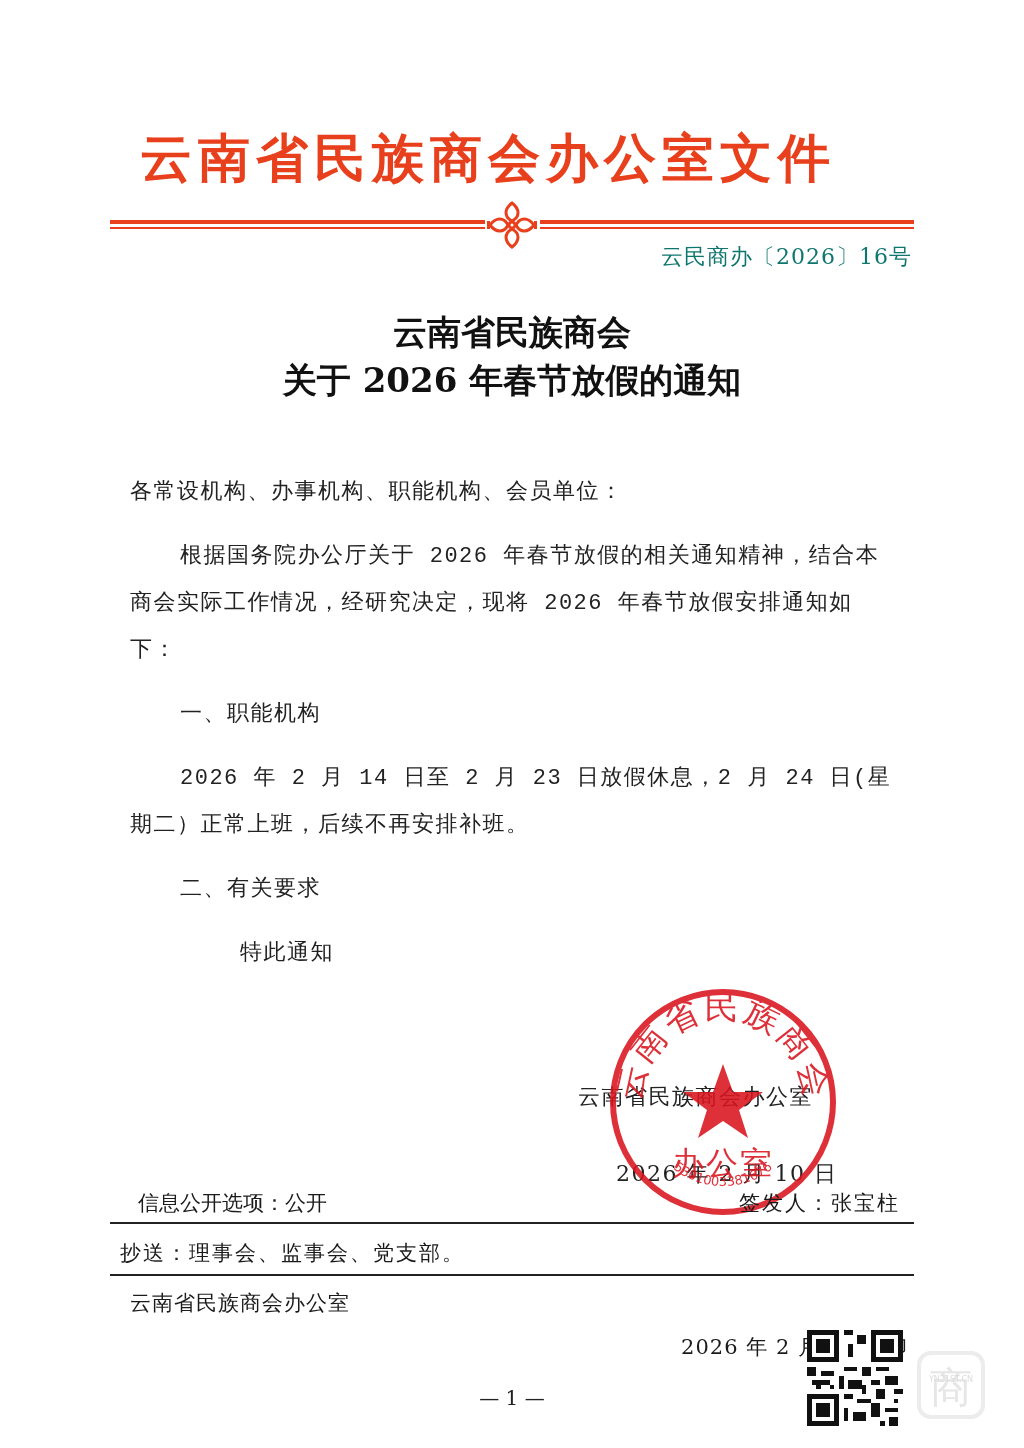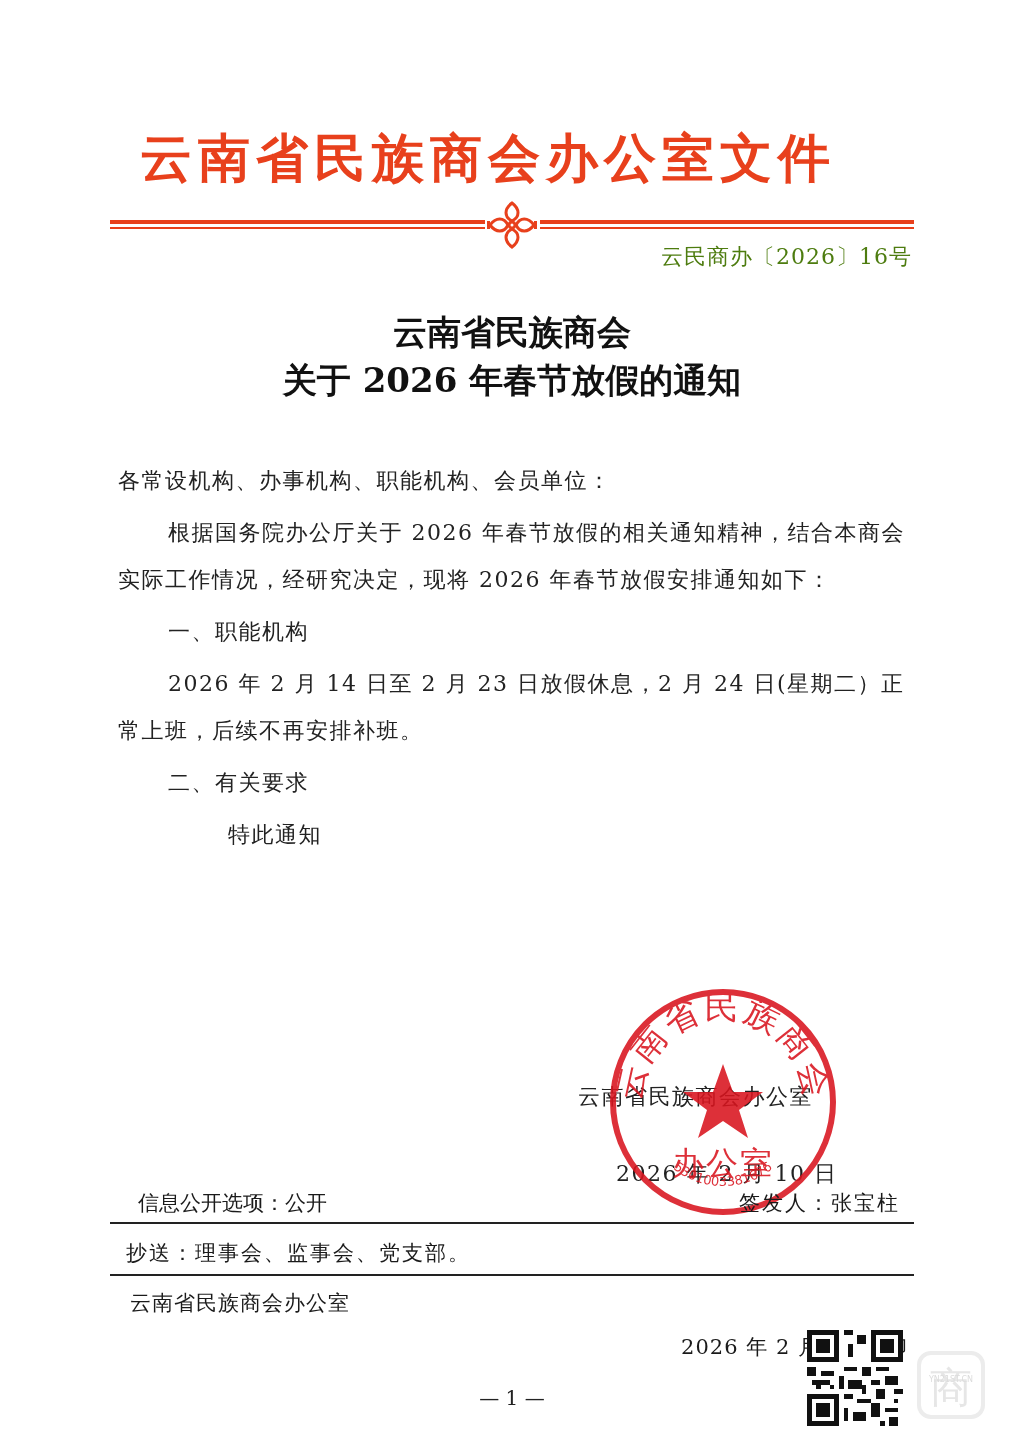--- a/index.html
+++ b/index.html
@@ -6,35 +6,35 @@
   body { width:1024px; height:1448px; background:#ffffff; position:relative; overflow:hidden;
          font-family:"DejaVu Serif", "Liberation Serif", serif; color:#1a1a1a; }
   .abs { position:absolute; }
   .header-title { left:0; width:976px; top:118px; text-align:center; color:#e8401c;
        font-family:"DejaVu Sans", sans-serif; font-weight:bold; font-size:52px; letter-spacing:6px; line-height:80px; }
   .rule-left { left:110px; width:375px; top:220px; height:4px; background:#e8401c; }
   .rule-left2 { left:110px; width:375px; top:227px; height:2px; background:#e8401c; }
   .rule-right { left:540px; width:374px; top:220px; height:4px; background:#e8401c; }
   .rule-right2 { left:540px; width:374px; top:227px; height:2px; background:#e8401c; }
   .ornament { left:487px; top:200px; width:50px; height:50px; }
-  .docno { right:112px; top:240px; font-size:22px; line-height:34px; color:#4d7c0f; letter-spacing:1px; }
+  .docno { right:112px; top:240px; font-size:22px; line-height:34px; color:#0f766e; letter-spacing:1px; }
   .title { left:0; width:1024px; top:308px; text-align:center; font-weight:bold; font-size:34px; line-height:48px; color:#111; }
   .body { left:113px; width:800px; top:452px; font-size:22px; line-height:47px; color:#222; letter-spacing:1.5px; }
-  .body p { margin:5px; }
+  .body p { margin:17px;font-family:Liberation Mono, monospace; }
   .indent { text-indent:50px; }
   .sub-heading { text-indent:50px; }
   .closing { padding-left:110px; }
   .seal { left:607px; top:986px; width:232px; height:232px; }
   .sign-org { left:578px; top:1080px; font-size:22px; line-height:34px; color:#222; letter-spacing:1.5px; }
   .sign-date { left:616px; top:1125px; font-size:22px; line-height:34px; color:#222; letter-spacing:1.5px;margin-top:32px; }
   .disclosure { left:138px; top:1186px; font-size:21px; line-height:34px; }
   .disclosure-label { font-family:"DejaVu Sans", sans-serif; font-weight:normal;text-align:right; }
   .signer { right:124px; top:1186px; font-size:21px; line-height:34px; letter-spacing:2px; }
   .line1 { left:110px; width:804px; top:1222px; height:2px; background:#222; }
-  .cc { left:126px; top:1236px; font-size:21px; line-height:34px; letter-spacing:2px; }
+  .cc { left:120px; top:1236px; font-size:21px; line-height:34px; letter-spacing:2px; }
   .line2 { left:110px; width:804px; top:1274px; height:1.5px; background:#222; }
   .printer-org { left:130px; top:1286px; font-size:21px; line-height:34px; letter-spacing:1px; }
   .print-date { right:116px; top:1286px; font-size:21px; line-height:34px; letter-spacing:1px;margin-top:44px; }
   .qr { left:806px; top:1330px; width:98px; height:96px; }
   .watermark { left:916px; top:1350px; width:70px; height:70px; }
   .pageno { left:0; width:1024px; top:1383px; text-align:center; font-size:20px; line-height:30px; color:#222; }
 </style>
 </head>
 <body>
 

